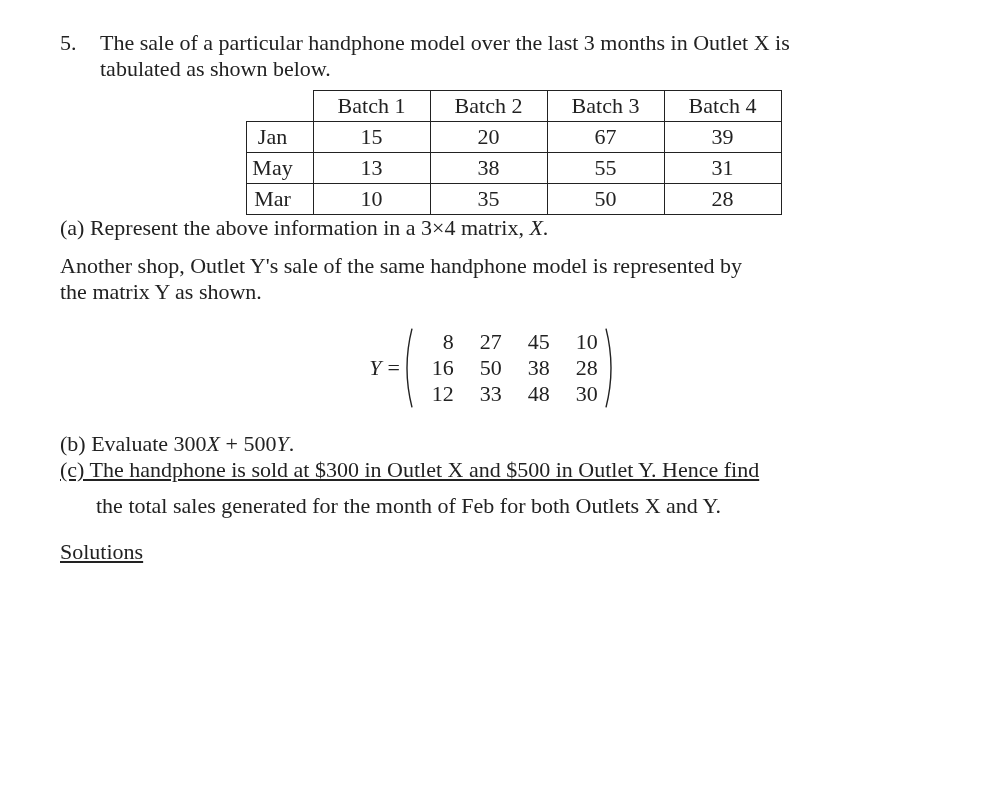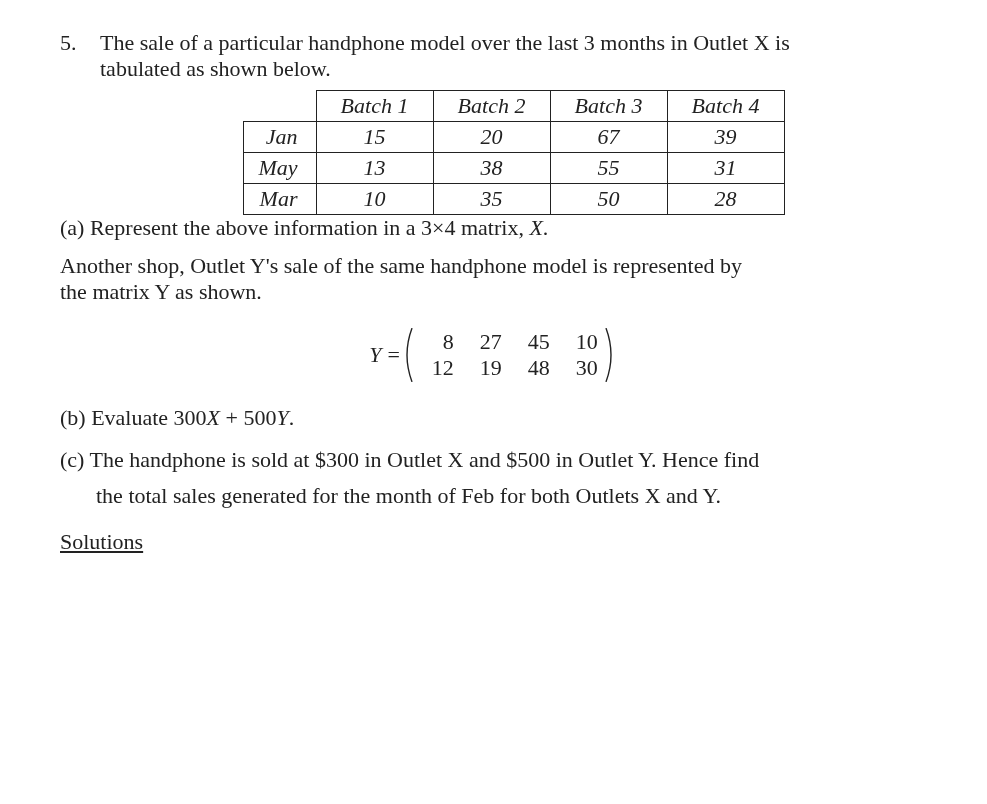--- a/index.html
+++ b/index.html
@@ -7,37 +7,37 @@
     width:987px; height:804px;
     font-family:"Times New Roman", Times, serif;
     font-size:22px; color:#222; background:#fff;
     box-sizing:border-box;
     padding:30px 60px 30px 60px;
   }
   .q { display:flex; }
   .qnum { width:40px; flex:none; }
   .qtext { flex:1; }
   .tbl { border-collapse:collapse; margin:8px auto 0 auto; }
-  .tbl td { border:1px solid #222; padding:2px 18px; text-align:center; min-width:80px;font-style:italic; }
-  .tbl td:first-child { text-align:right; padding-left:10px; padding-right:18px; min-width:44px; }
+  .tbl td { border:1px solid #222; padding:2px 18px; text-align:center; min-width:80px; }
+  .tbl td:first-child { text-align:center; padding-left:4px; padding-right:18px; min-width:44px; }
   .tbl tr:first-child td:first-child { border:none; }
   .para { }
-  .sub { margin-top:16px; }
+  .sub { }
   .ital { font-style:italic; }
   .matrix-wrap { display:flex; justify-content:center; align-items:center; margin:22px 0; font-size:22px; }
   .matrix-wrap .yeq { font-style:italic; margin-right:6px; }
   .matrix { display:flex; align-items:stretch; }
   .paren { width:14px; position:relative; }
   .paren svg { position:absolute; inset:0; width:100%; height:100%; }
   .mrows { display:flex; flex-direction:column; padding:2px 6px; }
   .mrow { display:flex; gap:14px; justify-content:center; }
   .mrow span { width:34px; text-align:right; }
   .solutions { margin-top:20px; text-decoration:underline; }
   .indent { padding-left:36px; }
-  .hang { padding-left:36px; text-indent:-36px; }
+  .hang { padding-left:36px; text-indent:-36px;text-decoration:underline; }
 </style>
 </head>
 <body>
 
 <div class="q">
   <div class="qnum">5.</div>
   <div class="qtext">
     <div>The sale of a particular handphone model over the last 3 months in Outlet X is</div>
     <div>tabulated as shown below.</div>
 
@@ -95,22 +95,28 @@
         </svg>
     </div>
     <div class="mrows">
       <div class="mrow">
         <span>8</span>
         <span>27</span>
         <span>45</span>
         <span>10</span>
       </div>
       <div class="mrow">
+        <span>16</span>
+        <span>50</span>
+        <span>38</span>
+        <span>28</span>
+      </div>
+      <div class="mrow">
         <span>12</span>
-        <span>19</span>
+        <span>33</span>
         <span>48</span>
         <span>30</span>
       </div>
     </div>
     <div class="paren">
       <svg viewBox="0 0 14 100" preserveAspectRatio="none">
           <path d="M2 2 Q12 50 2 98" fill="none" stroke="#222" stroke-width="1.4"></path>
         </svg>
     </div>
   </div>

